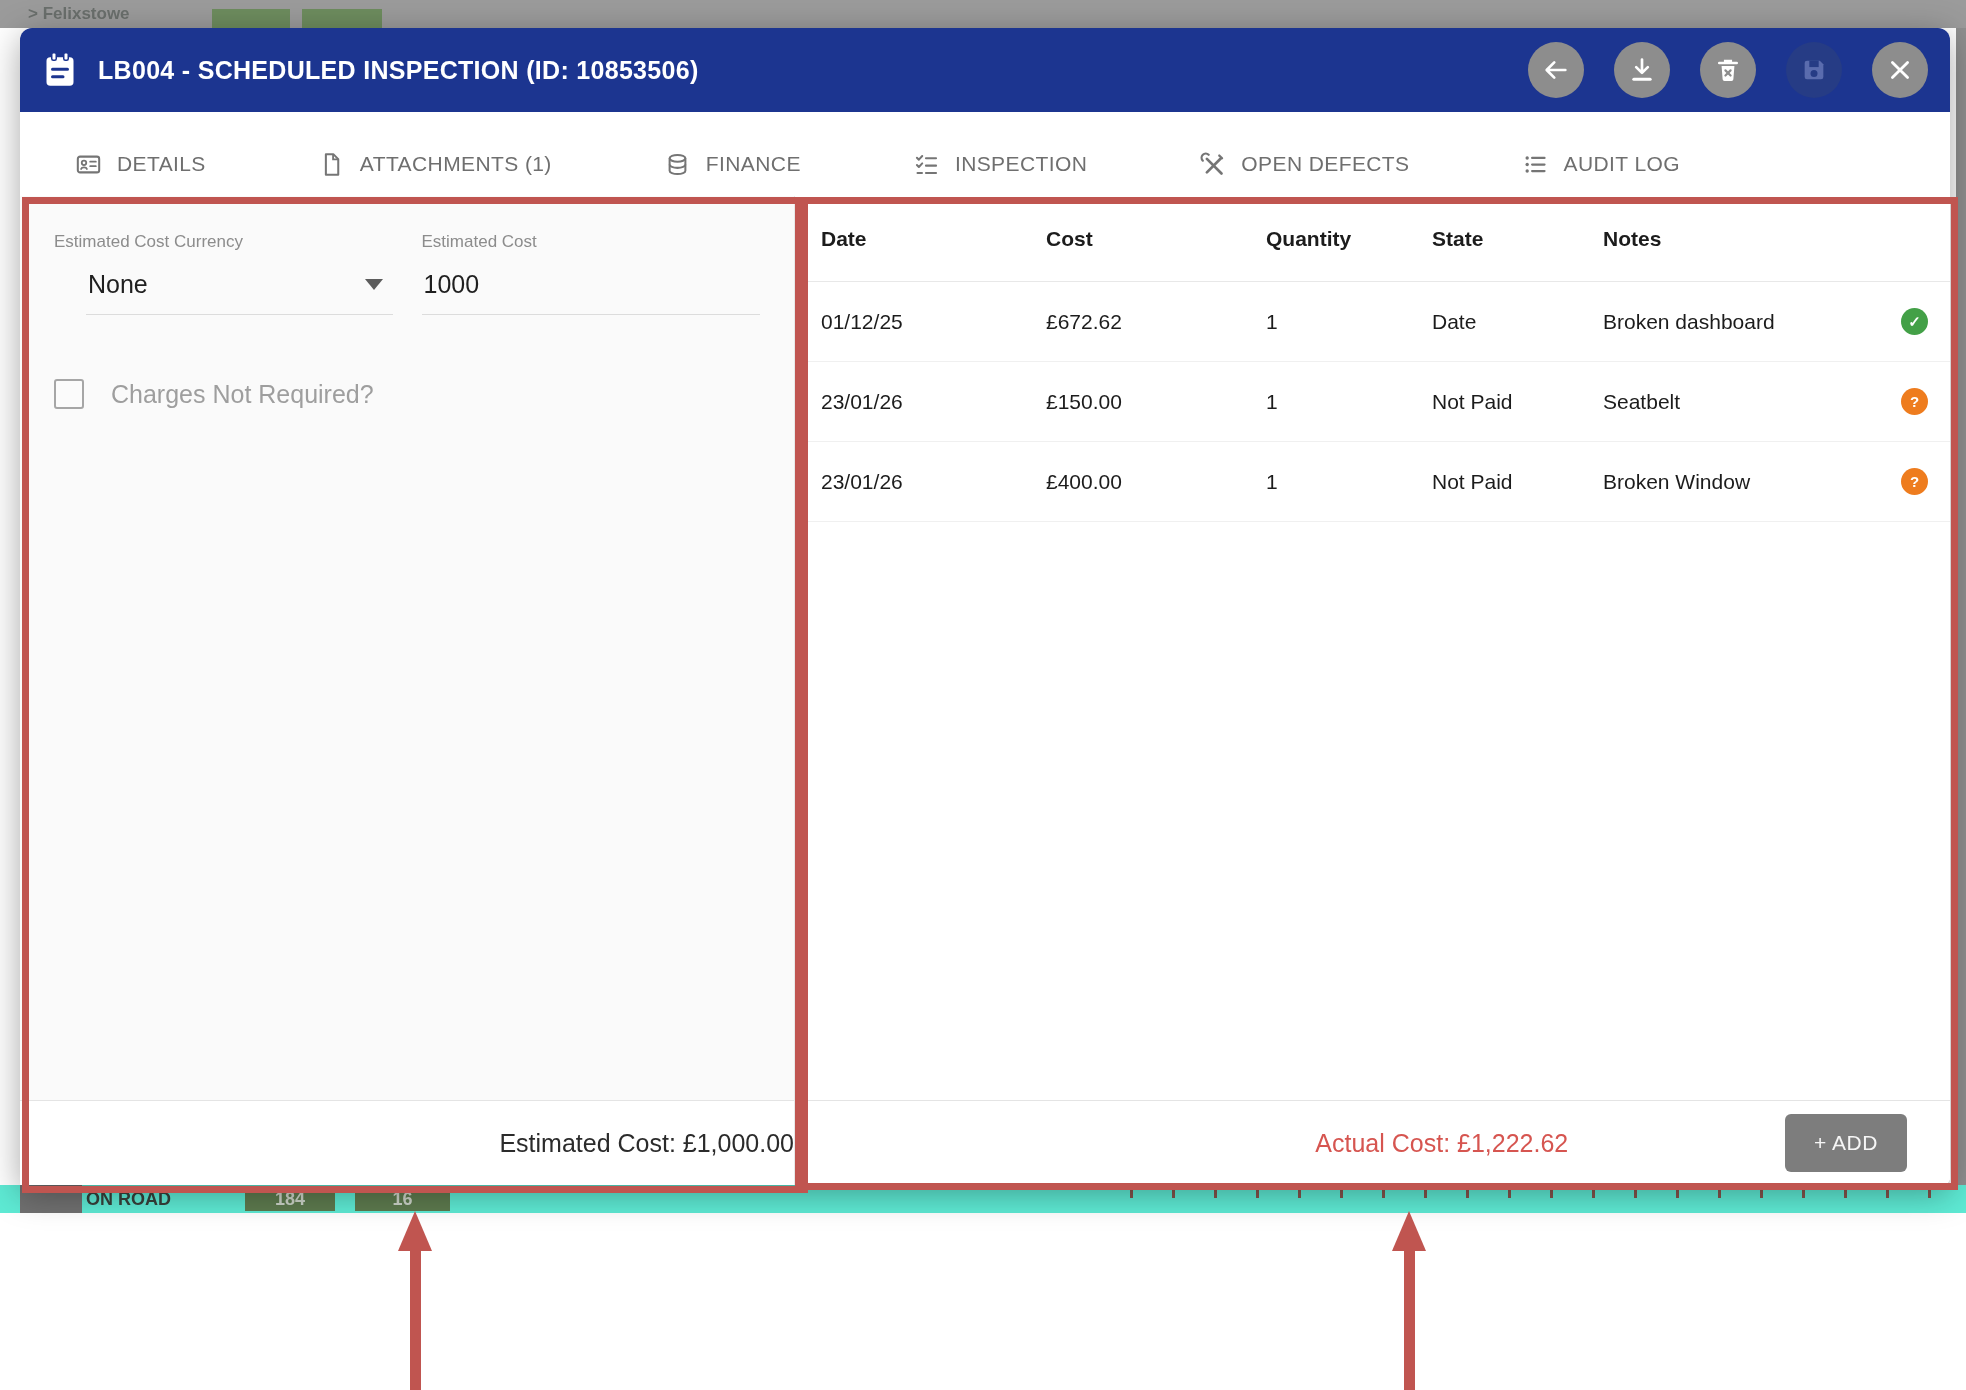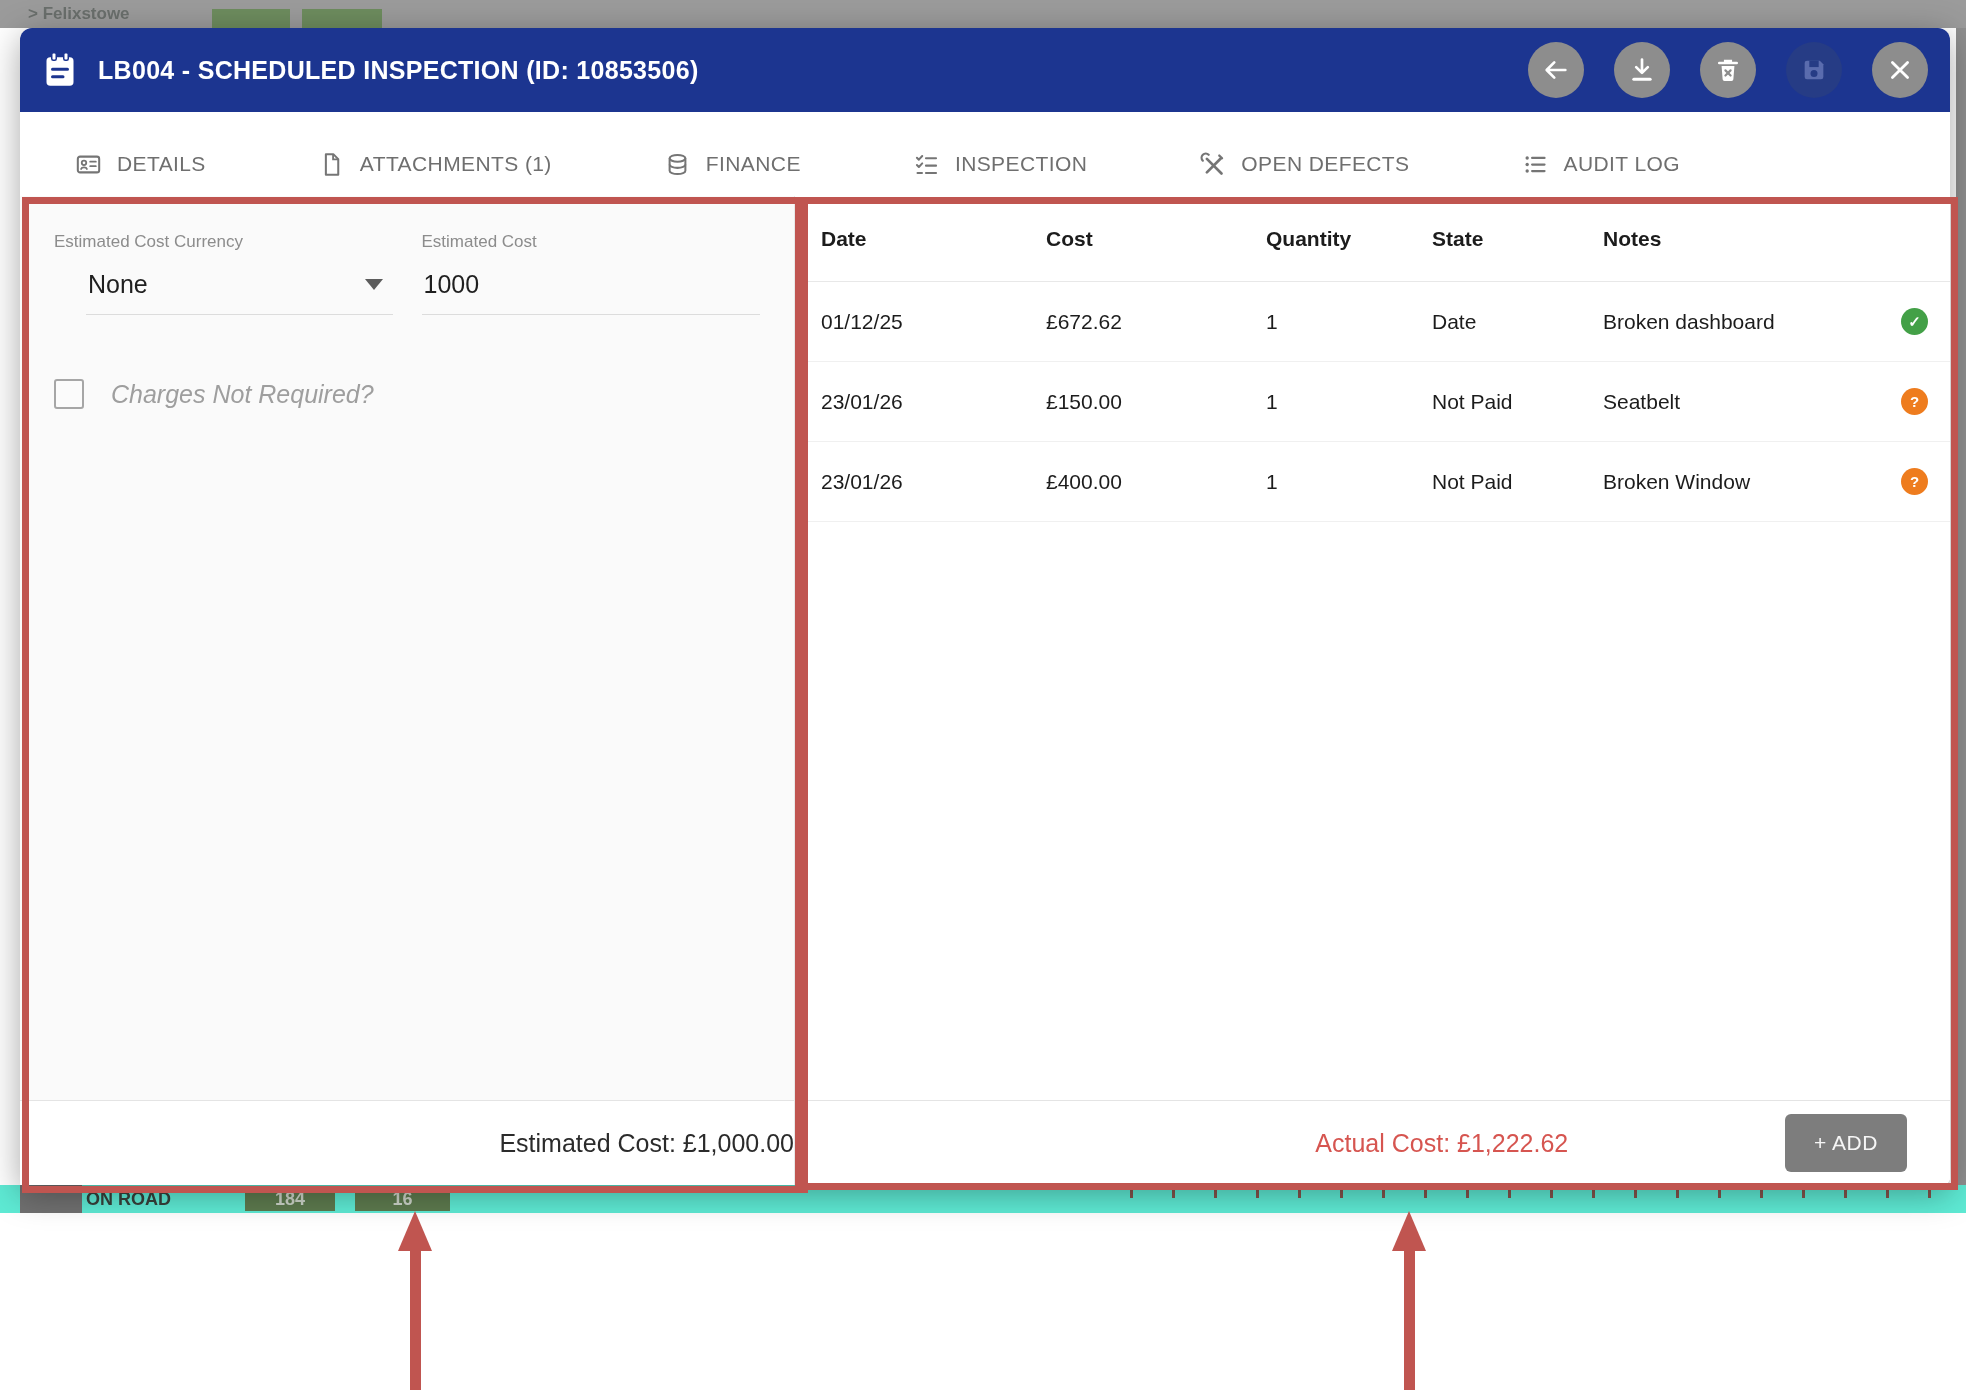--- a/index.html
+++ b/index.html
@@ -57,21 +57,21 @@
   .field { width:347px; }
   .field-label { font-size:17px; color:#8c8c8c; margin-bottom:13px; }
   .select-box { display:flex; justify-content:space-between; align-items:center;
                 border-bottom:1px solid #dcdcdc; padding:5px 10px 15px 2px;
                 font-size:25px; color:#1f1f1f; cursor:pointer;margin-left:32px; }
   .caret { width:0; height:0; border-left:9px solid transparent; border-right:9px solid transparent;
            border-top:11px solid #5c5c5c; }
   .text-input { display:block; width:100%; border:none; border-bottom:1px solid #dcdcdc;
                 background:transparent; font-size:25px; color:#1f1f1f;
                 font-family:"Liberation Sans", sans-serif; padding:5px 2px 15px 2px; outline:none; }
-  .checkbox-row { margin-top:64px; display:flex; align-items:center; gap:27px;font-style:italic; }
+  .checkbox-row { margin-top:64px; display:flex; align-items:center; gap:27px; }
   .checkbox { width:30px; height:30px; border:2px solid #a6a6a6; border-radius:3px;
               background:#fbfbfb; cursor:pointer; }
   .checkbox-label { font-size:25px; color:#9e9e9e; }
   .panel-footer { height:85px; border-top:1px solid #e4e4e4; background:#ffffff;
                   display:flex; align-items:center; justify-content:flex-end; }
   .left-summary { font-size:25px; color:#2b2b2b; }
 
   .right-panel { flex:1; background:#ffffff; display:flex; flex-direction:column; border-radius:0 0 8px 0; }
   .table-area { flex:1; }
   .t-row { display:grid; grid-template-columns:225px 220px 166px 171px 1fr 64px;

